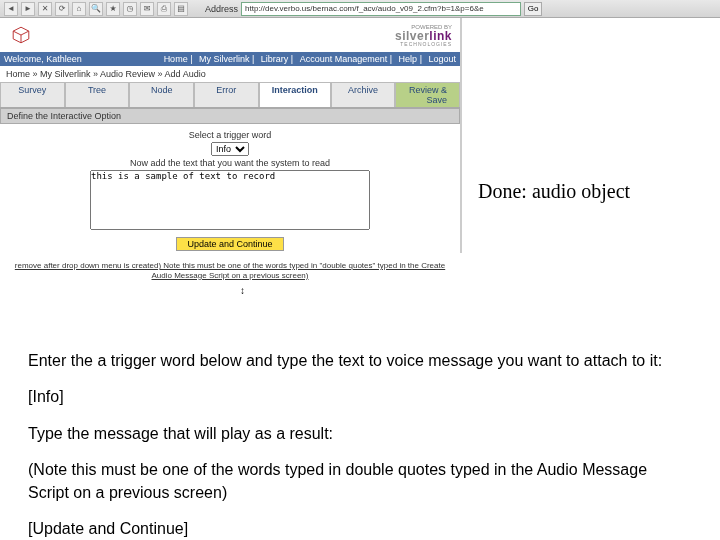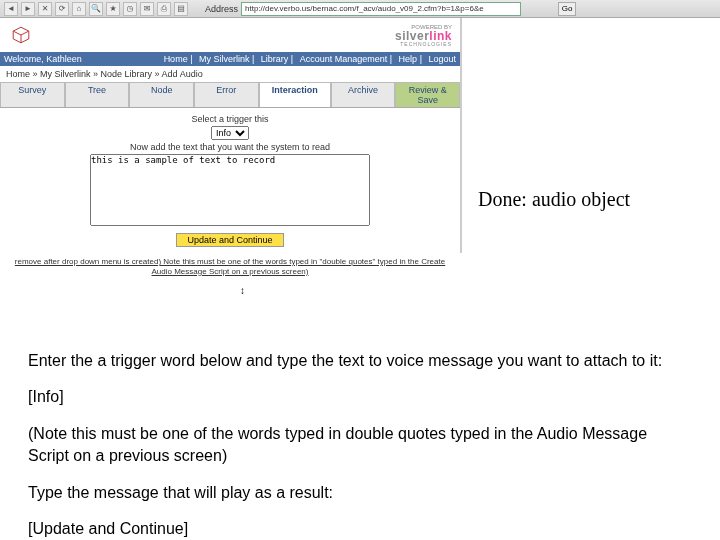--- a/index.html
+++ b/index.html
@@ -43,21 +43,20 @@
     max-width: 280px;
   }
   .go-btn {
     width: 18px; height: 14px;
     background: #eee;
     border: 1px solid #aaa;
     font-size: 8px;
     display: inline-flex;
     align-items: center;
     justify-content: center;
-    margin-left: 34px;
   }
   .app-area {
     width: 460px;
     position: relative;
     background: #fff;
   }
   .header-row {
     display: flex;
     justify-content: space-between;
     align-items: center;
@@ -99,41 +98,41 @@
     flex: 1;
     text-align: center;
     padding: 2px 12px;
     background: #e8e8e8;
     border: 1px solid #bbb;
     border-bottom: none;
     color: #2a4a7a;
     cursor: pointer;
   }
   .tab.active { background: #fff; font-weight: bold; }
-  .tab.review { background: #b8d088; }
+  .tab.review { background: #b8d088; text-align: right; }
   .section-hdr {
     background: #d0d0d0;
     font-size: 9px;
     padding: 2px 6px;
     border: 1px solid #aaa;
     color: #333;
   }
   .form-area {
     text-align: center;
     padding: 6px;
     font-size: 9px;
     color: #333;
   }
   .form-area select {
     font-size: 9px;
     margin: 2px 0;
   }
   .form-area textarea {
     width: 280px;
-    height: 72px;
+    height: 60px;
     font-size: 9px;
     font-family: monospace;
     resize: none;
     margin: 2px 0;
   }
   .update-btn {
     font-size: 9px;
     padding: 1px 10px;
     background: #fde047;
     border: 1px solid #999;
@@ -152,21 +151,21 @@
     position: absolute;
     left: 460px;
     top: 18px;
     width: 2px;
     height: 235px;
     background: #ccc;
   }
   .annotation {
     position: absolute;
     left: 478px;
-    top: 188px;
+    top: 180px;
     font-family: "Times New Roman", serif;
     font-size: 20px;
     color: #000;
   }
   .caret-mark {
     position: absolute;
     left: 240px;
     top: 285px;
     font-size: 10px;
   }
@@ -208,57 +207,58 @@
       <svg viewBox="0 0 40 40">
           <g stroke="#b33" stroke-width="1.5" fill="none">
             <path d="M8 14 L20 8 L32 14 L20 20 Z"></path>
             <path d="M8 14 L8 26 L20 32 L20 20"></path>
             <path d="M32 14 L32 26 L20 32"></path>
           </g>
         </svg>
     </div>
     <div class="brand">
       <div style="font-size:6px;color:#888;">POWERED BY</div>
-      <div><b><span style="color:#888;">silver</span><span style="color:#ec4899;">link</span></b></div>
+      <div><b><span style="color:#888;">silver</span><span style="color:#701a75;">link</span></b></div>
       <div style="font-size:5px;color:#888;letter-spacing:1px;">TECHNOLOGIES</div>
     </div>
   </div>
 
   <div class="welcome-bar">
     <span>Welcome, Kathleen</span>
     <span class="links">
       <span>Home</span> |
       <span>My Silverlink</span> |
       <span>Library</span> |
       <span>Account Management</span> |
       <span>Help</span> |
       <span>Logout</span>
     </span>
   </div>
 
   <div class="breadcrumb">
     <span>Home</span> »
     <span>My Silverlink</span> »
-    <span>Node Library</span> »
+    <span>Audio Review</span> »
     <b>Add Audio</b>
   </div>
 
   <div class="tab-row">
     <div class="tab">Survey</div>
     <div class="tab">Tree</div>
     <div class="tab">Node</div>
     <div class="tab">Error</div>
     <div class="tab active">Interaction</div>
     <div class="tab">Archive</div>
     <div class="tab review">Review &amp; Save</div>
   </div>
 
+  <div class="section-hdr">Define the Interactive Option</div>
 
   <div class="form-area">
-    <div>Select a trigger this</div>
+    <div>Select a trigger word</div>
     <select>
       <option>Info</option>
     </select>
     <div>Now add the text that you want the system to read</div>
     <textarea style="">this is a sample of text to record</textarea>
     <div>
       <button class="update-btn">Update and Continue</button>
     </div>
   </div>
 
@@ -267,16 +267,16 @@
 
 <div class="divider-right"></div>
 
 <div class="annotation">Done: audio object</div>
 
 <div class="caret-mark">↕</div>
 
 <div class="instructions">
   <p>Enter the a trigger word below and type the text to voice message you want to attach to it:</p>
   <p>[Info]</p>
+  <p>Type the message that will play as a result:</p>
   <p>(Note this must be one of the words typed in double quotes typed in the Audio Message Script on a previous screen)</p>
-  <p>Type the message that will play as a result:</p>
   <p>[Update and Continue]</p>
 </div>
 
 </body></html>

